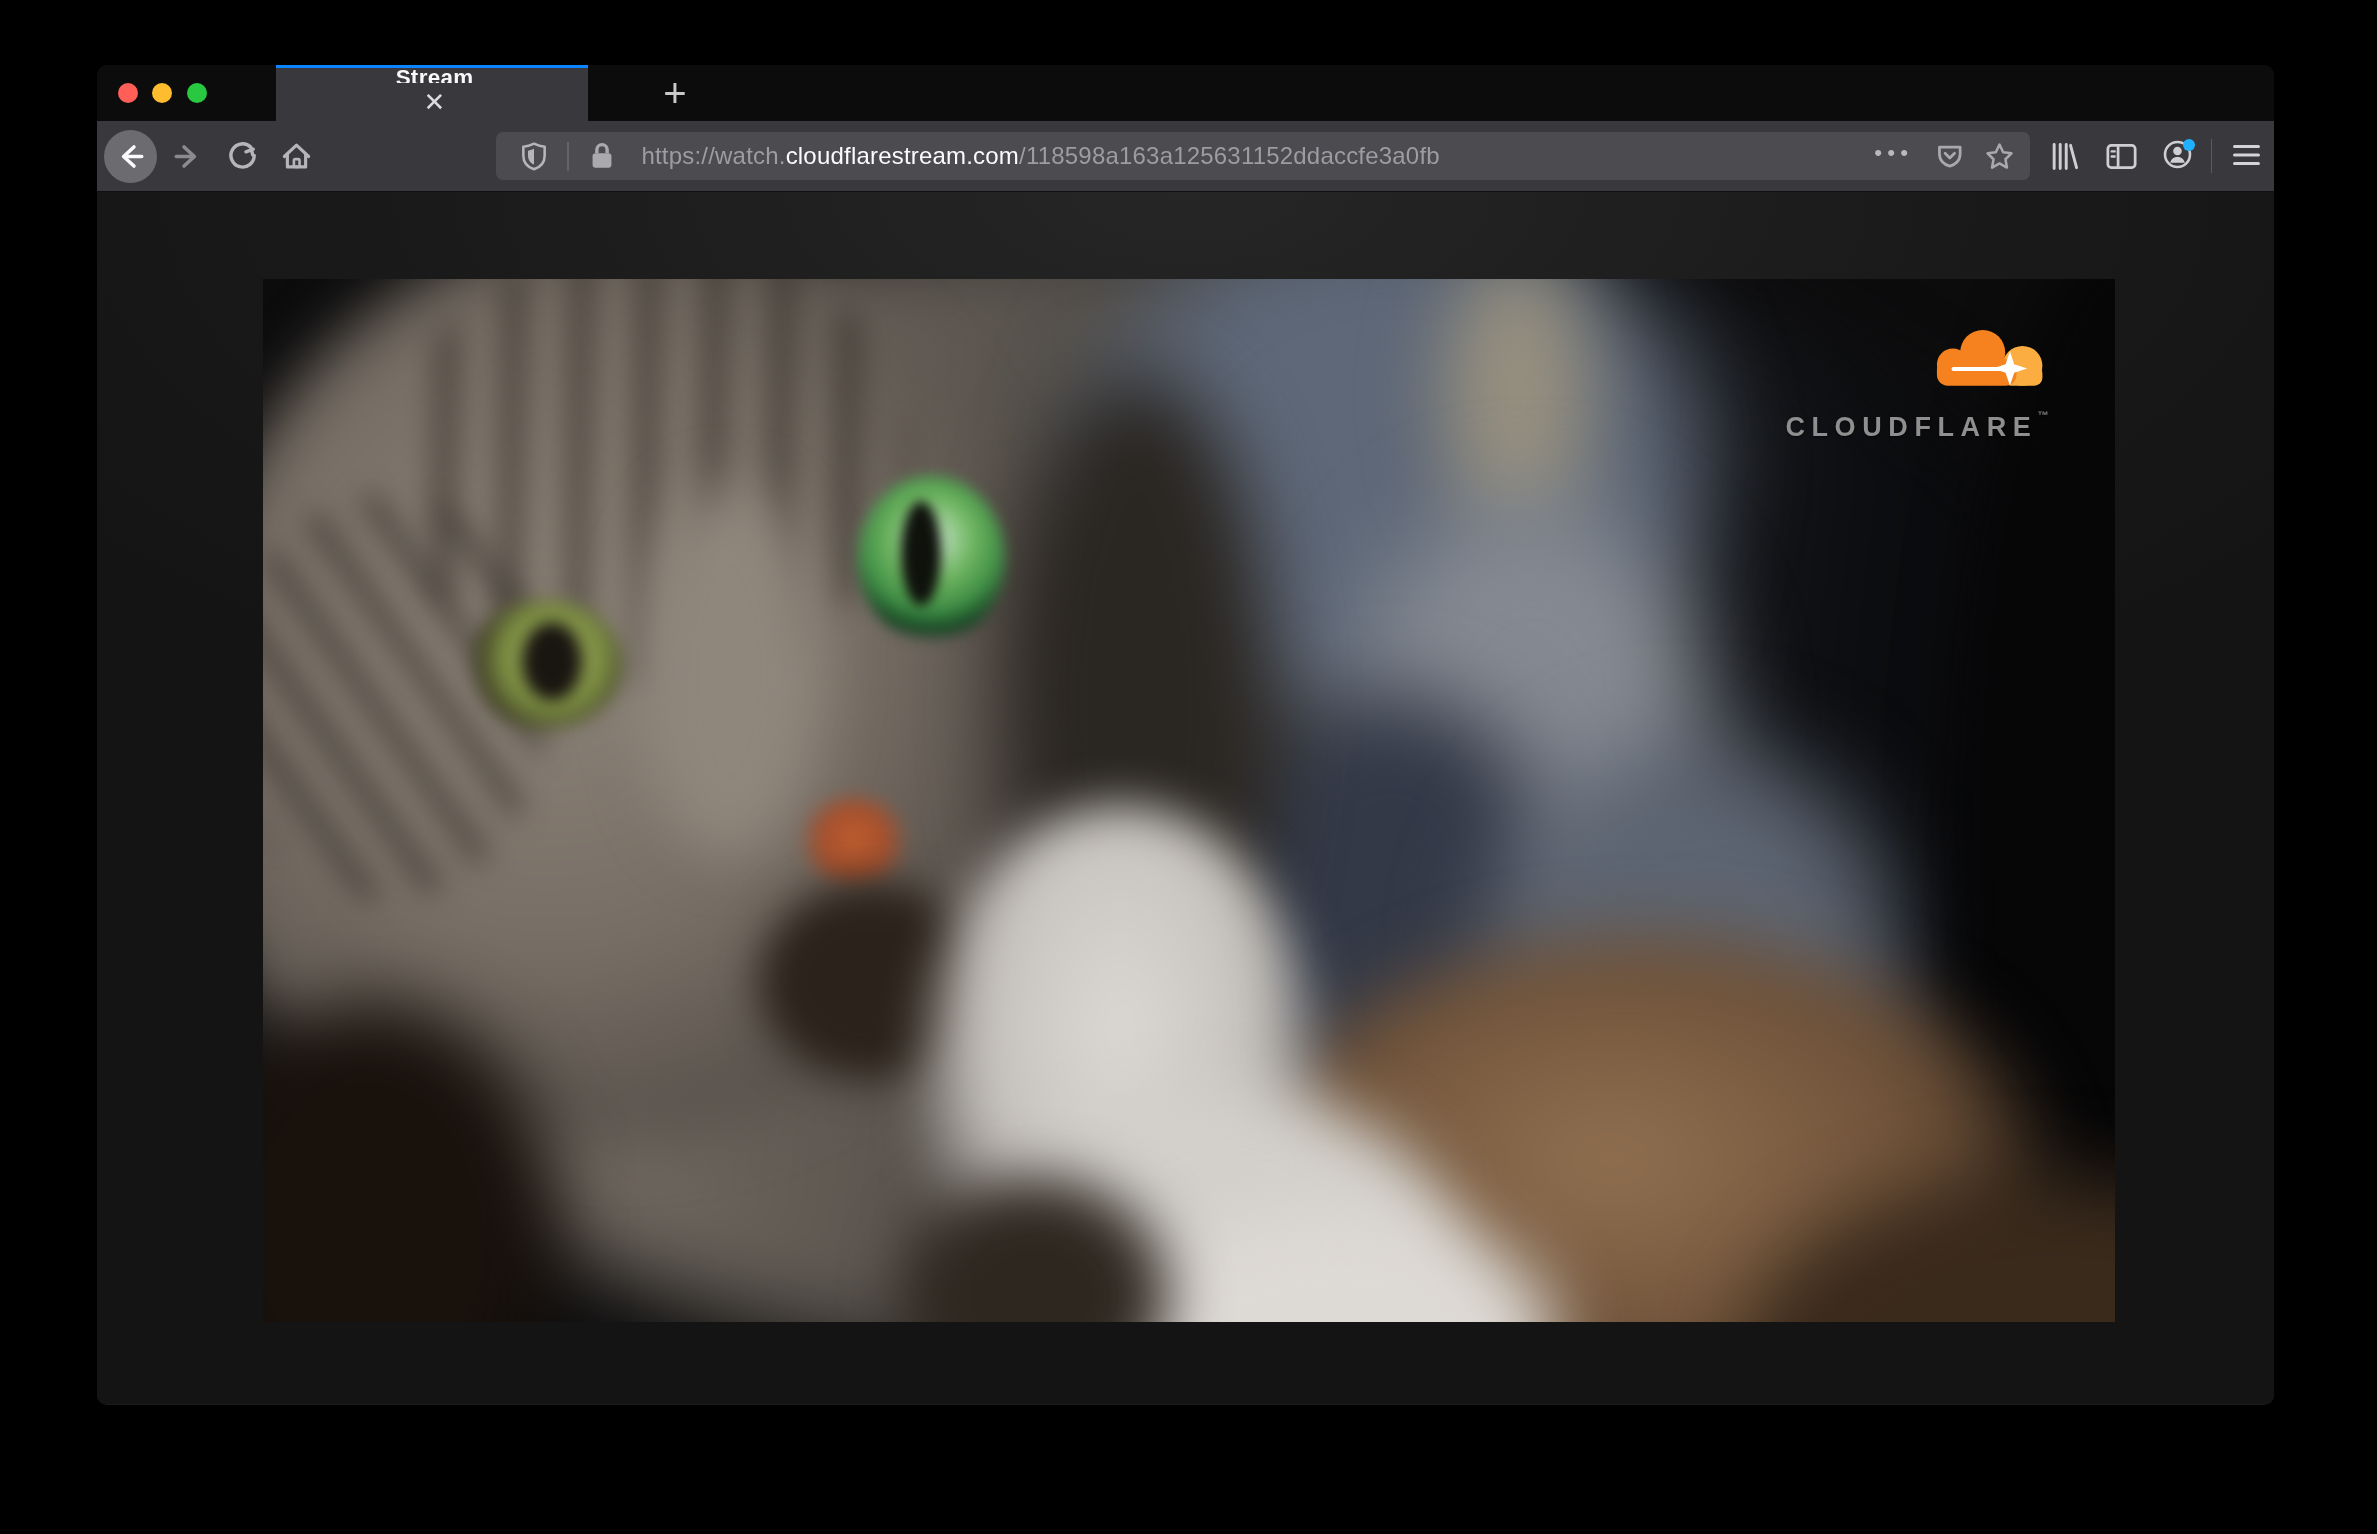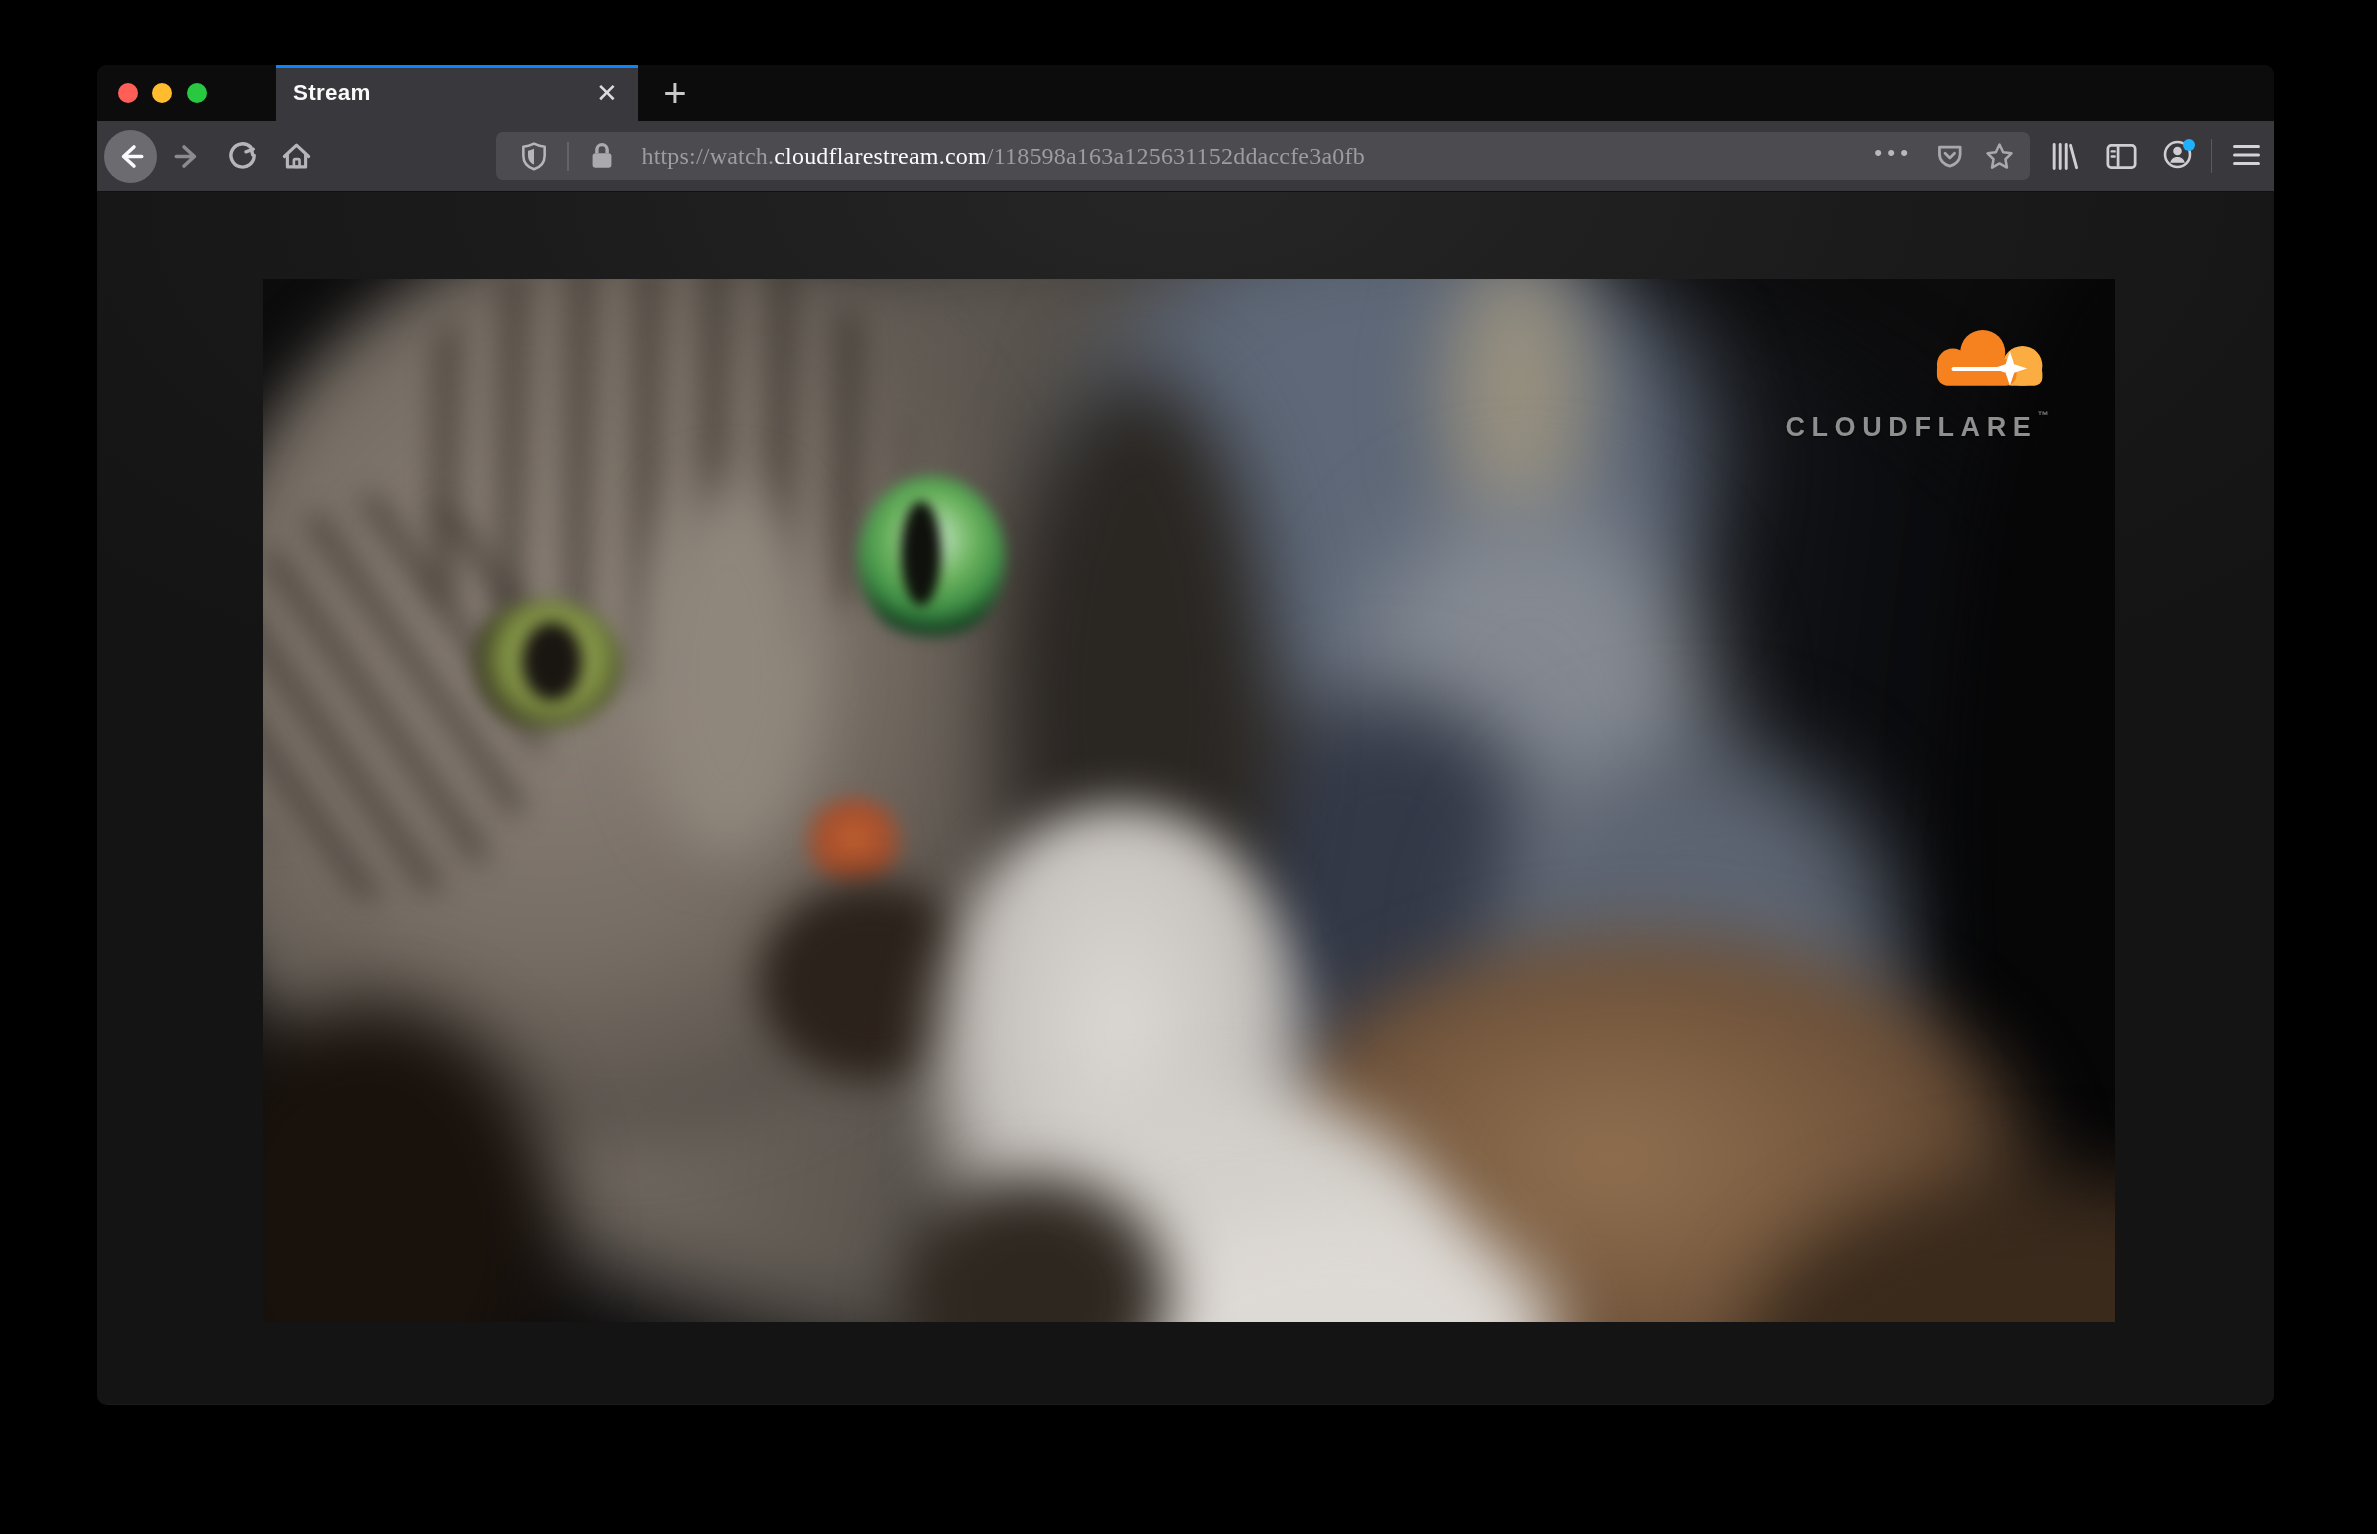--- a/index.html
+++ b/index.html
@@ -12,43 +12,43 @@
             box-shadow:0 26px 69px rgba(0,0,0,.7); }
 
   
   .tabbar { position:relative; height:56px; background:#0c0c0d; display:flex; align-items:stretch; }
   .traffic { position:absolute; left:20.7px; top:0; height:56px; display:flex; align-items:center; gap:14.7px; }
   .tl { width:20px; height:20px; border-radius:50%; }
   .tl.red { background:var(--traffic-red,#ff5f57); }
   .tl.yellow { background:var(--traffic-yellow,#febc2e); }
   .tl.green { background:var(--traffic-green,#28c840); }
 
-  .tab { position:absolute; left:179px; top:0; width:362px; height:56px; background:#38383d;
-         display:flex; align-items:center; padding:0 12px 0 17px; }
+  .tab { position:absolute; left:179px; top:0; width:312px; height:56px; background:#38383d;
+         display:flex; align-items:center; padding:0 12px 0 17px;flex-direction:column; }
   .tab-accent { position:absolute; left:0; top:0; width:100%; height:3.4px; background:var(--accent-blue,#0a84ff); }
   .tab-title { color:#f9f9fa; font-size:22.4px; font-weight:600; letter-spacing:0.3px; flex:1;
                white-space:nowrap; overflow:hidden; }
   .tab-close { width:38px; height:38px; display:flex; align-items:center; justify-content:center;
                color:#dcdcde; font-size:26px; line-height:1; border-radius:5.2px; }
 
   .newtab { position:absolute; left:545px; top:0; width:66px; height:56px; display:flex;
             align-items:center; justify-content:center; color:#c9c9cc; font-size:40px; font-weight:300; }
 
   
   .toolbar { height:71px; background:#38383d; display:flex; align-items:center;
              border-bottom:1.7px solid #111112; position:relative; }
   .navbtn { width:38px; height:38px; display:flex; align-items:center; justify-content:center; flex:none; }
   .back-circle { width:53px; height:53px; border-radius:50%; background:#6b6b70; flex:none;
                  display:flex; align-items:center; justify-content:center; margin-left:6.9px; }
   .navbtn svg, .back-circle svg { display:block; }
 
   .urlbar { height:48px; flex:none; width:1534px; margin-left:181px; background:#4b4b50;
             border-radius:6.9px; display:flex; align-items:center; padding:0 12px 0 19px; }
   .urlbar .sep { width:1.7px; height:29px; background:#636368; margin:0 13.8px; flex:none; }
-  .url-text { flex:1; font-size:24px; white-space:nowrap; overflow:hidden; margin-left:20.7px; letter-spacing:0.2px;font-family:Liberation Serif, serif; }
+  .url-text { flex:1; font-size:24px; white-space:nowrap; overflow:hidden; margin-left:20.7px; letter-spacing:0.2px; }
   .url-dim { color:#9c9ca1; }
   .url-domain { color:#fbfbfe; }
   .page-actions { display:flex; align-items:center; gap:12px; flex:none; }
   .dots { color:#b9b9bd; font-size:22.4px; letter-spacing:5.2px; padding:0 5.2px 6.9px 0; }
   .iconbtn { width:38px; height:38px; display:flex; align-items:center; justify-content:center; flex:none; }
 
   .tb-right { display:flex; align-items:center; flex:none; }
   .tb-sep { width:1.7px; height:34px; background:#5a5a5f; margin-left:13.8px; flex:none; }
   .acct { position:relative; }
   .acct-dot { position:absolute; right:1.7px; top:1.7px; width:12px; height:12px; border-radius:50%;

